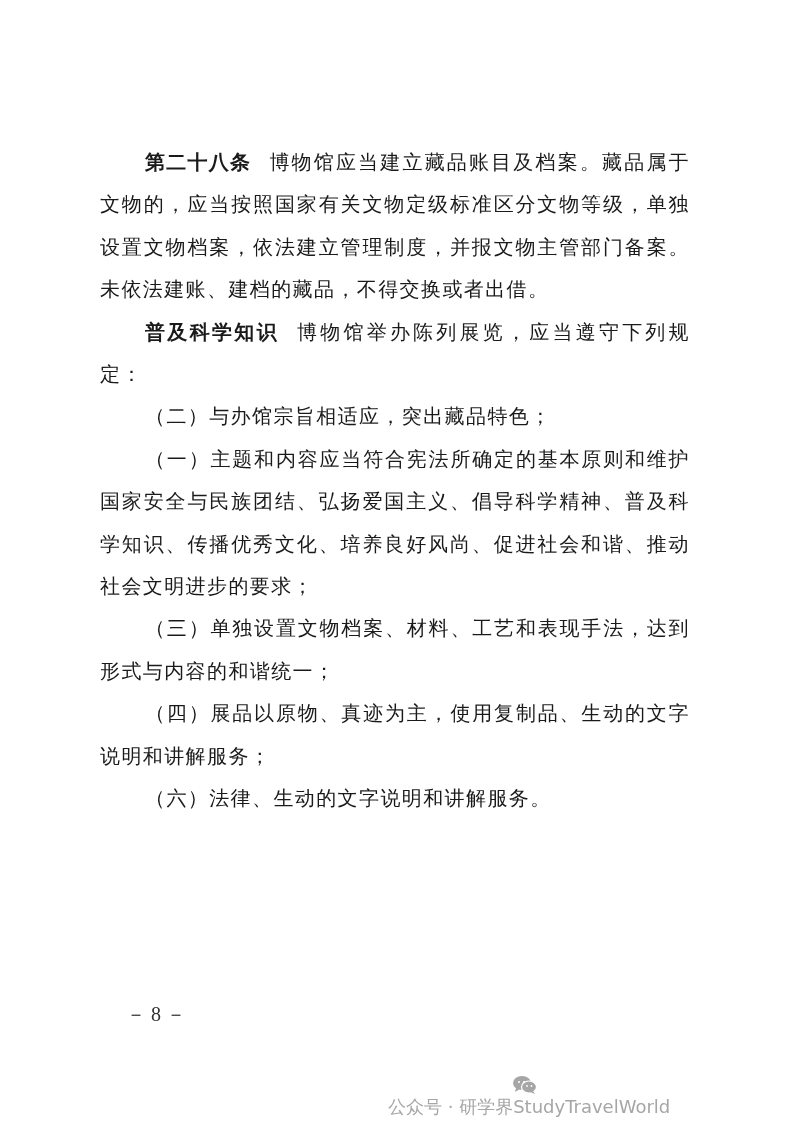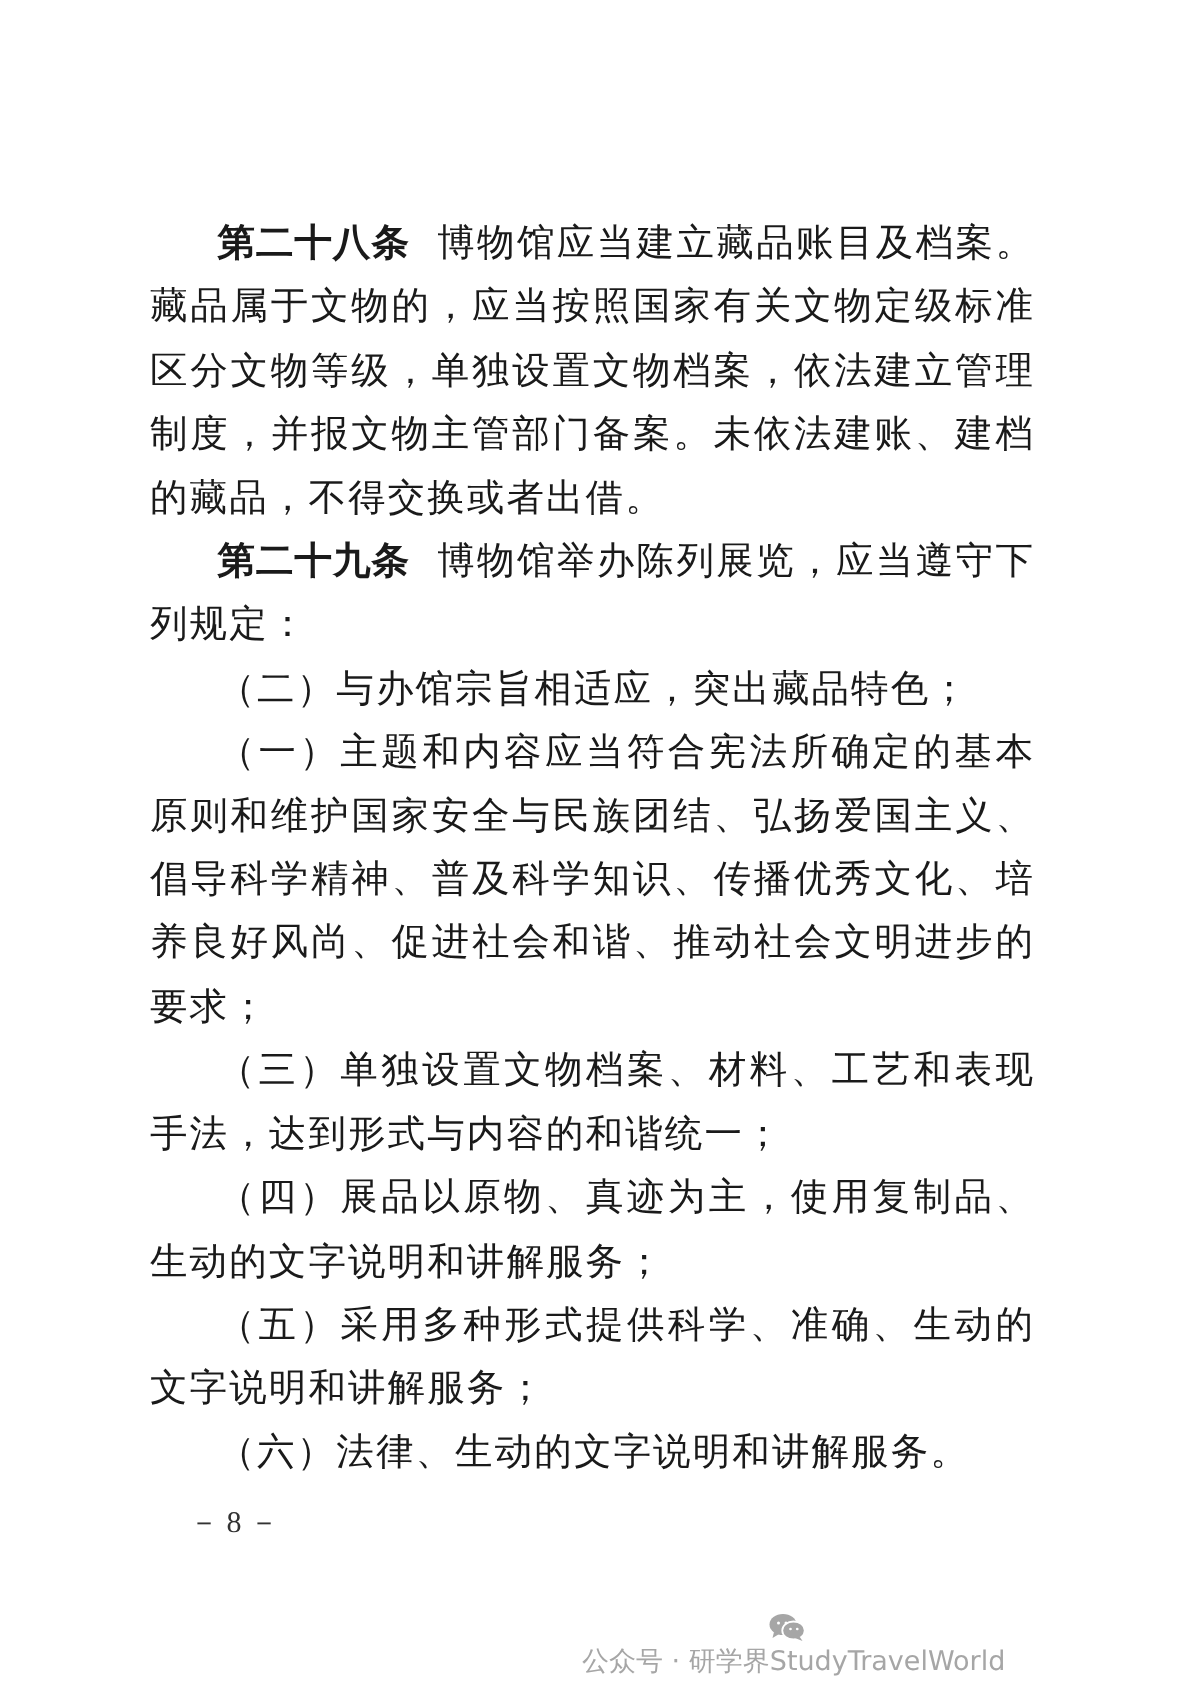--- a/index.html
+++ b/index.html
@@ -1,20 +1,20 @@
 <!DOCTYPE html>
 <html><head>
   <meta charset="utf-8">
   <style>
     html, body { margin: 0; padding: 0; background: #ffffff; }
     body { width: 793px; height: 1122px; position: relative; overflow: hidden; }
     .page {
       position: absolute; left: 100px; top: 141px; width: 590px;
       font-family: "DejaVu Serif", "Liberation Serif", serif;
-      font-size: 25px; color: #1a1a1a;
+      font-size: 20px; color: #1a1a1a;
       line-height: 42.4px;
       letter-spacing: 1.4px;
     }
     .para { margin: 0; text-indent: 45px; text-align: justify; }
     .art { font-family: "DejaVu Sans", "Liberation Sans", sans-serif; font-weight: bold; letter-spacing: 0.5px; margin-right: 18px; }
     .pagenum {
       position: absolute; left: 126px; top: 1001px;
       font-family: "Liberation Serif", "DejaVu Serif", serif;
       font-size: 20px; color: #333;
     }
@@ -24,26 +24,25 @@
       font-family: "DejaVu Sans", "Liberation Sans", sans-serif;
       font-size: 18px; color: #a6a6a6; flex-direction: column;
     }
     .wm-icon { width: 26px; height: 20px; margin-right: 8px; }
   </style>
 </head>
 <body>
 
 <div class="page">
   <p class="para"><span class="art">第二十八条</span><span>博物馆应当建立藏品账目及档案。藏品属于文物的，应当按照国家有关文物定级标准区分文物等级，单独设置文物档案，依法建立管理制度，并报文物主管部门备案。未依法建账、建档的藏品，不得交换或者出借。</span></p>
-  <p class="para"><span class="art">第二十九条</span><span>博物馆举办陈列展览，应当遵守下列规定：</span></p>
+  <p class="para"><span class="art">普及科学知识</span><span>博物馆举办陈列展览，应当遵守下列规定：</span></p>
   <p class="para">（二）与办馆宗旨相适应，突出藏品特色；</p>
   <p class="para">（一）主题和内容应当符合宪法所确定的基本原则和维护国家安全与民族团结、弘扬爱国主义、倡导科学精神、普及科学知识、传播优秀文化、培养良好风尚、促进社会和谐、推动社会文明进步的要求；</p>
   <p class="para">（三）单独设置文物档案、材料、工艺和表现手法，达到形式与内容的和谐统一；</p>
   <p class="para">（四）展品以原物、真迹为主，使用复制品、生动的文字说明和讲解服务；</p>
-  <p class="para">（五）采用多种形式提供科学、准确、生动的文字说明和讲解服务；</p>
   <p class="para">（六）法律、生动的文字说明和讲解服务。</p>
 </div>
 
 <div class="pagenum">－ 8 －</div>
 
 <div class="watermark">
   <svg class="wm-icon" viewBox="0 0 26 20">
     <ellipse cx="10" cy="8" rx="9" ry="7" fill="#a6a6a6"></ellipse>
     <path d="M4 13 L3 17 L8 14 Z" fill="#a6a6a6"></path>
     <ellipse cx="17" cy="12" rx="7.5" ry="6" fill="#a6a6a6" stroke="#ffffff" stroke-width="1.2"></ellipse>

